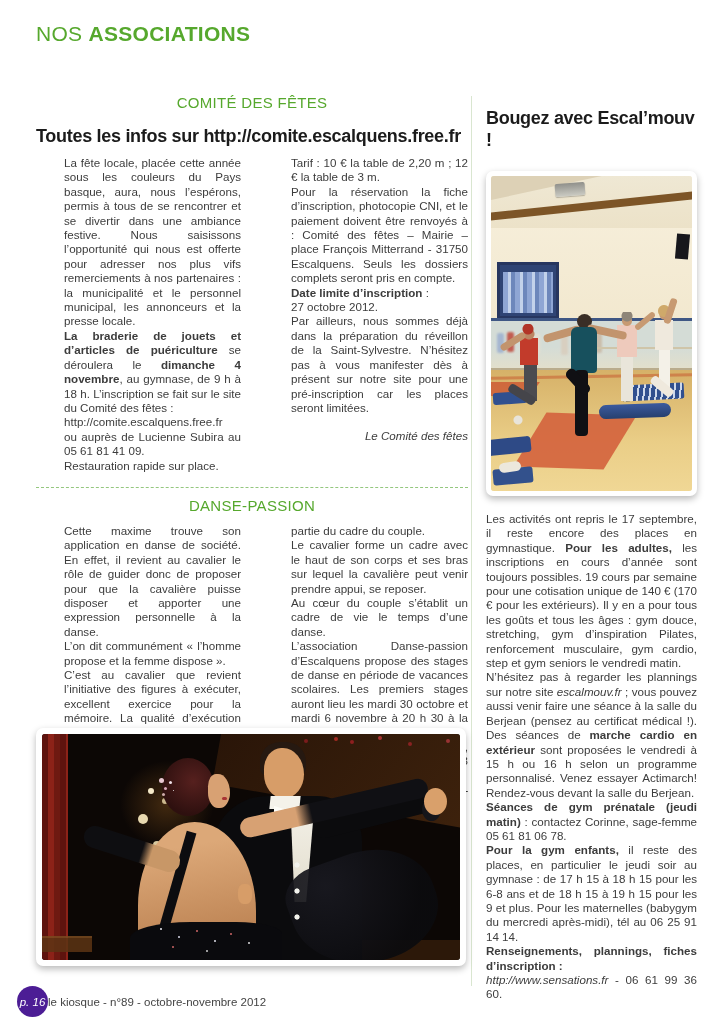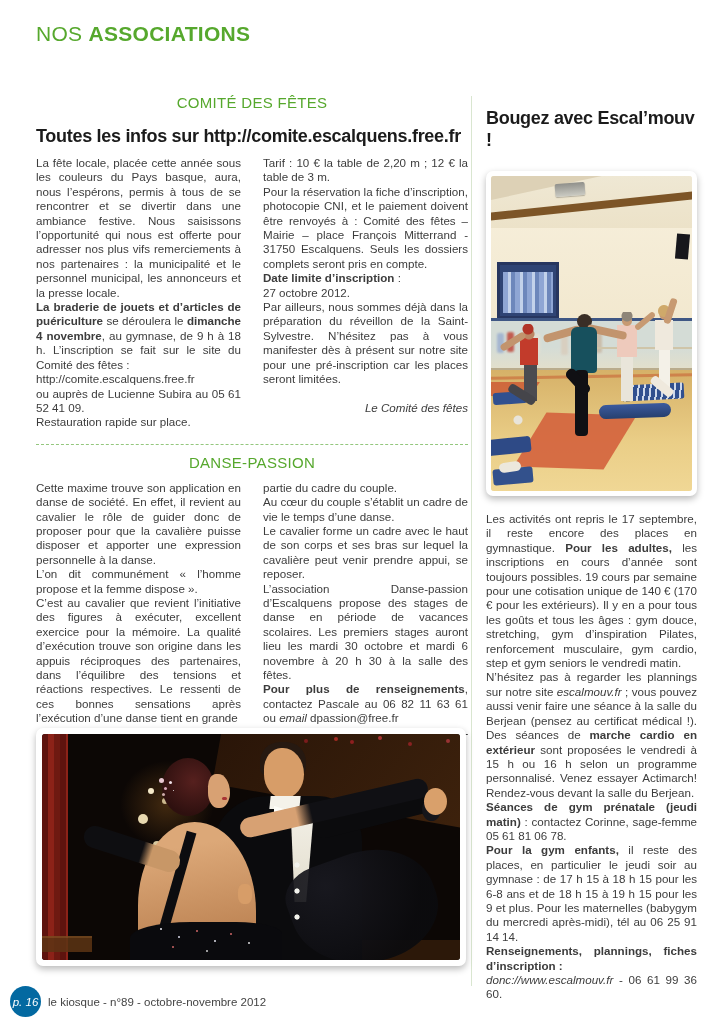--- a/index.html
+++ b/index.html
@@ -12,21 +12,21 @@
   
   .page-head { position:absolute; left:36px; top:22px; font-size:21px; letter-spacing:.3px; color:#56a82d; font-weight:400; }
   .page-head .bold { font-weight:700; margin-left:6px; }
   
   .vrule { position:absolute; left:471px; top:96px; height:890px; width:0; border-left:1px solid #d9e6d0; }
   .left-block { position:absolute; left:36px; top:94px; width:432px; }
   .right-block { position:absolute; left:486px; top:94px; width:211px; }
   .kicker { font-size:15px; line-height:18px; font-weight:400; color:#56a82d; letter-spacing:.3px;text-align:center; }
   .title { font-size:18px; line-height:22px; font-weight:700; color:#1b1b1b; letter-spacing:-.3px; margin-top:13px; }
   .cols { display:flex; gap:22px; margin-top:9px; }
-  .col { width:205px; }
+  .col { width:205px;margin-left:28px; }
   .rcol-text { margin-top:16px; width:211px; }
   .para { font-size:11.6px; line-height:14.4px; text-align:justify; color:#3c3c3c; }
   .para.right { text-align:right; }
   .para.mt { margin-top:14px; }
   .dash-sep { border-top:1px dashed #94c77e; margin:14px 0 9px 0; height:0; }
   
   .photo-frame { background:#fff; border-radius:7px; box-shadow:0 3px 7px rgba(0,0,0,.28); }
   .scene { position:relative; overflow:hidden; border-radius:3px; }
   .scene div { position:absolute; }
   
@@ -131,42 +131,42 @@
   .dc-w-face::after { content:""; position:absolute; right:3px; bottom:8px; width:5px; height:3px; border-radius:2px; background:#a93434; }
   .dc-strap { left:130px; top:96px; width:10px; height:106px; background:#0c0c0f; transform:rotate(16deg); z-index:6; }
   .dc-w-arm-left { left:40px; top:104px; width:100px; height:22px; border-radius:12px; transform:rotate(18deg); z-index:7;
     background:linear-gradient(90deg,#0e0e11 0 60%,#c89767 70%); }
   .dc-dress { left:88px; top:188px; width:152px; height:40px; background:#0a0a0d; border-radius:40% 30% 0 0; z-index:6; }
   .dc-dress::after { content:""; position:absolute; left:30px; top:6px; width:2px; height:2px; border-radius:50%; background:#e8e8f0;
     box-shadow:18px 8px 0 #d8d8e8,36px 2px 0 #c66,54px 12px 0 #e0e0ea,70px 5px 0 #c66,88px 14px 0 #ddd,12px 18px 0 #c66,46px 22px 0 #ccc; }
   .dc-veil { left:250px; top:118px; width:145px; height:112px; background:radial-gradient(circle at 30% 20%,#191920,#0b0b0e 70%); transform:rotate(-20deg); border-radius:30% 60% 50% 70%; opacity:.92; z-index:4; }
   .dc-man-hand { left:196px; top:150px; width:14px; height:20px; background:#d79d68; border-radius:40%; z-index:7; }
   
-  .footer-badge { position:absolute; left:10px; top:986px; width:31px; height:31px; border-radius:50%;
-    background:#0369a1; color:#ffffff; font-size:11.5px; font-style:italic; display:flex; align-items:center; justify-content:center; }
+  .footer-badge { position:absolute; left:17px; top:986px; width:31px; height:31px; border-radius:50%;
+    background:#4c1d95; color:#ffffff; font-size:11.5px; font-style:italic; display:flex; align-items:center; justify-content:center; }
   .footer-issue { position:absolute; left:48px; top:996px; font-size:11.5px; color:#444444; }
 </style>
 </head>
 <body>
 
 <div class="page">
 
   <h1 class="page-head"><span>NOS</span><span class="bold">ASSOCIATIONS</span></h1>
 
   <div class="vrule"></div>
 
   <section class="left-block">
     <h2 class="kicker">COMITÉ DES FÊTES</h2>
     <h3 class="title">Toutes les infos sur http://comite.escalquens.free.fr</h3>
     <div class="cols">
       <div class="col">
           <p class="para"><span>La fête locale, placée cette année sous les couleurs du Pays basque, aura, nous l’espérons, permis à tous de se rencontrer et se divertir dans une ambiance festive. Nous saisissons l’opportunité qui nous est offerte pour adresser nos plus vifs remerciements à nos partenaires : la municipalité et le personnel municipal, les annonceurs et la presse locale.</span></p>
           <p class="para"><span style="font-weight: 700;">La braderie de jouets et d’articles de puériculture</span><span> se déroulera le </span><span style="font-weight: 700;">dimanche 4 novembre</span><span>, au gymnase, de 9 h à 18 h. L’inscription se fait sur le site du Comité des fêtes :</span></p>
           <p class="para"><span>http://comite.escalquens.free.fr</span></p>
-          <p class="para"><span>ou auprès de Lucienne Subira au 05 61 52 41 09.</span></p>
+          <p class="para"><span>ou auprès de Lucienne Subira au 05 61 81 41 09.</span></p>
           <p class="para"><span>Restauration rapide sur place.</span></p>
         </div>
       <div class="col">
           <p class="para"><span>Tarif : 10 € la table de 2,20 m ; 12 € la table de 3 m.</span></p>
           <p class="para"><span>Pour la réservation la fiche d’inscription, photocopie CNI, et le paiement doivent être renvoyés à : Comité des fêtes – Mairie – place François Mitterrand - 31750 Escalquens. Seuls les dossiers complets seront pris en compte.</span></p>
           <p class="para"><span style="font-weight: 700;">Date limite d’inscription</span><span> :</span></p>
           <p class="para"><span>27 octobre 2012.</span></p>
           <p class="para"><span>Par ailleurs, nous sommes déjà dans la préparation du réveillon de la Saint-Sylvestre. N’hésitez pas à vous manifester dès à présent sur notre site pour une pré-inscription car les places seront limitées.</span></p>
           <p class="para right mt"><span style="font-style: italic;">Le Comité des fêtes</span></p>
         </div>
@@ -174,22 +174,22 @@
     <div class="dash-sep"></div>
     <h2 class="kicker">DANSE-PASSION</h2>
     <div class="cols">
       <div class="col">
           <p class="para"><span>Cette maxime trouve son application en danse de société. En effet, il revient au cavalier le rôle de guider donc de proposer pour que la cavalière puisse disposer et apporter une expression personnelle à la danse.</span></p>
           <p class="para"><span>L’on dit communément « l’homme propose et la femme dispose ».</span></p>
           <p class="para"><span>C’est au cavalier que revient l’initiative des figures à exécuter, excellent exercice pour la mémoire. La qualité d’exécution trouve son origine dans les appuis réciproques des partenaires, dans l’équilibre des tensions et réactions respectives. Le ressenti de ces bonnes sensations après l’exécution d’une danse tient en grande</span></p>
         </div>
       <div class="col">
           <p class="para"><span>partie du cadre du couple.</span></p>
+          <p class="para"><span>Le cavalier forme un cadre avec le haut de son corps et ses bras sur lequel la cavalière peut venir prendre appui, se reposer.</span></p>
           <p class="para"><span>Au cœur du couple s’établit un cadre de vie le temps d’une danse.</span></p>
-          <p class="para"><span>Le cavalier forme un cadre avec le haut de son corps et ses bras sur lequel la cavalière peut venir prendre appui, se reposer.</span></p>
           <p class="para"><span>L’association Danse-passion d’Escalquens propose des stages de danse en période de vacances scolaires. </span><span style="font-weight: 400;">Les premiers stages auront lieu les mardi 30 octobre et mardi 6 novembre</span><span> à 20 h 30 à la salle des fêtes.</span></p>
           <p class="para"><span style="font-weight: 700;">Pour plus de renseignements</span><span>, contactez Pascale au 06 82 11 63 61 ou </span><span style="font-style: italic;">email</span><span> dpassion@free.fr</span></p>
           <p class="para"><span style="font-style: italic;">Le bureau de l’association Danse-passion</span></p>
         </div>
     </div>
   </section>
 
   <figure class="photo-frame dancers-frame">
     <div class="scene dancers-scene">
       <div class="dc-curtain"></div>
@@ -252,20 +252,20 @@
           <div class="pc-leg-bent"></div>
         </div>
       </div>
     </figure>
     <div class="rcol-text">
         <p class="para"><span>Les activités ont repris le 17 septembre, il reste encore des places en gymnastique. </span><span style="font-weight: 700;">Pour les adultes,</span><span> les inscriptions en cours d’année sont toujours possibles. 19 cours par semaine pour une cotisation unique de 140 € (170 € pour les extérieurs). Il y en a pour tous les goûts et tous les âges : gym douce, stretching, gym d’inspiration Pilates, renforcement musculaire, gym cardio, step et gym seniors le vendredi matin.</span></p>
         <p class="para"><span>N’hésitez pas à regarder les plannings sur notre site </span><span style="font-style: italic;">escalmouv.fr</span><span> ; vous pouvez aussi venir faire une séance à la salle du Berjean (pensez au certificat médical !). Des séances de </span><span style="font-weight: 700;">marche cardio en extérieur</span><span> sont proposées le vendredi à 15 h ou 16 h selon un programme personnalisé. Venez essayer Actimarch! Rendez-vous devant la salle du Berjean.</span></p>
         <p class="para"><span style="font-weight: 700;">Séances de gym prénatale (jeudi matin)</span><span> : contactez Corinne, sage-femme 05 61 81 06 78.</span></p>
         <p class="para"><span style="font-weight: 700;">Pour la gym enfants,</span><span> il reste des places, en particulier le jeudi soir au gymnase : de 17 h 15 à 18 h 15 pour les 6-8 ans et de 18 h 15 à 19 h 15 pour les 9 et plus. Pour les maternelles (babygym du mercredi après-midi), tél au 06 25 91 14 14.</span></p>
         <p class="para"><span style="font-weight: 700;">Renseignements, plannings, fiches d’inscription :</span></p>
-        <p class="para"><span style="font-style: italic;">donc://www.escalmouv.fr</span><span> - 06 61 99 36 60.</span></p>
+        <p class="para"><span style="font-style: italic;">http://www.sensations.fr</span><span> - 06 61 99 36 60.</span></p>
       </div>
   </section>
 
   <div class="footer-badge">p. 16</div>
   <div class="footer-issue">le kiosque - n°89 - octobre-novembre 2012</div>
 
 </div>
 
 </body></html>

